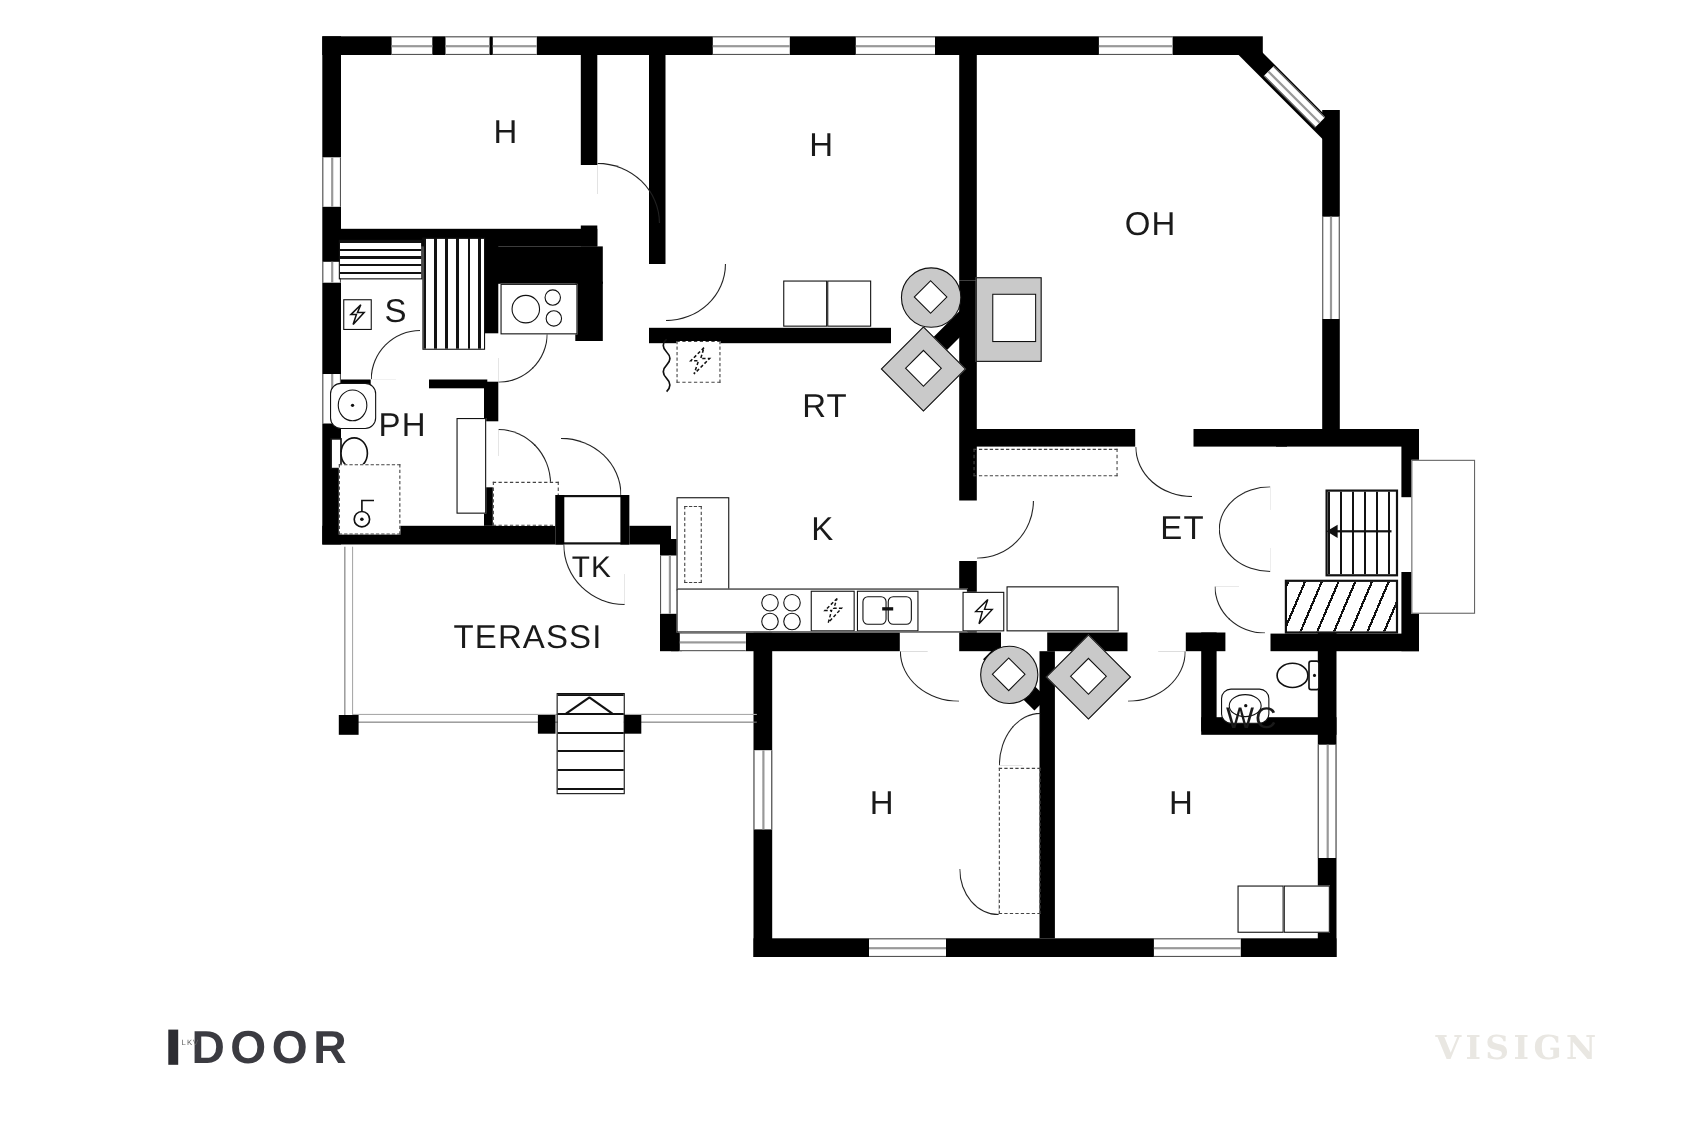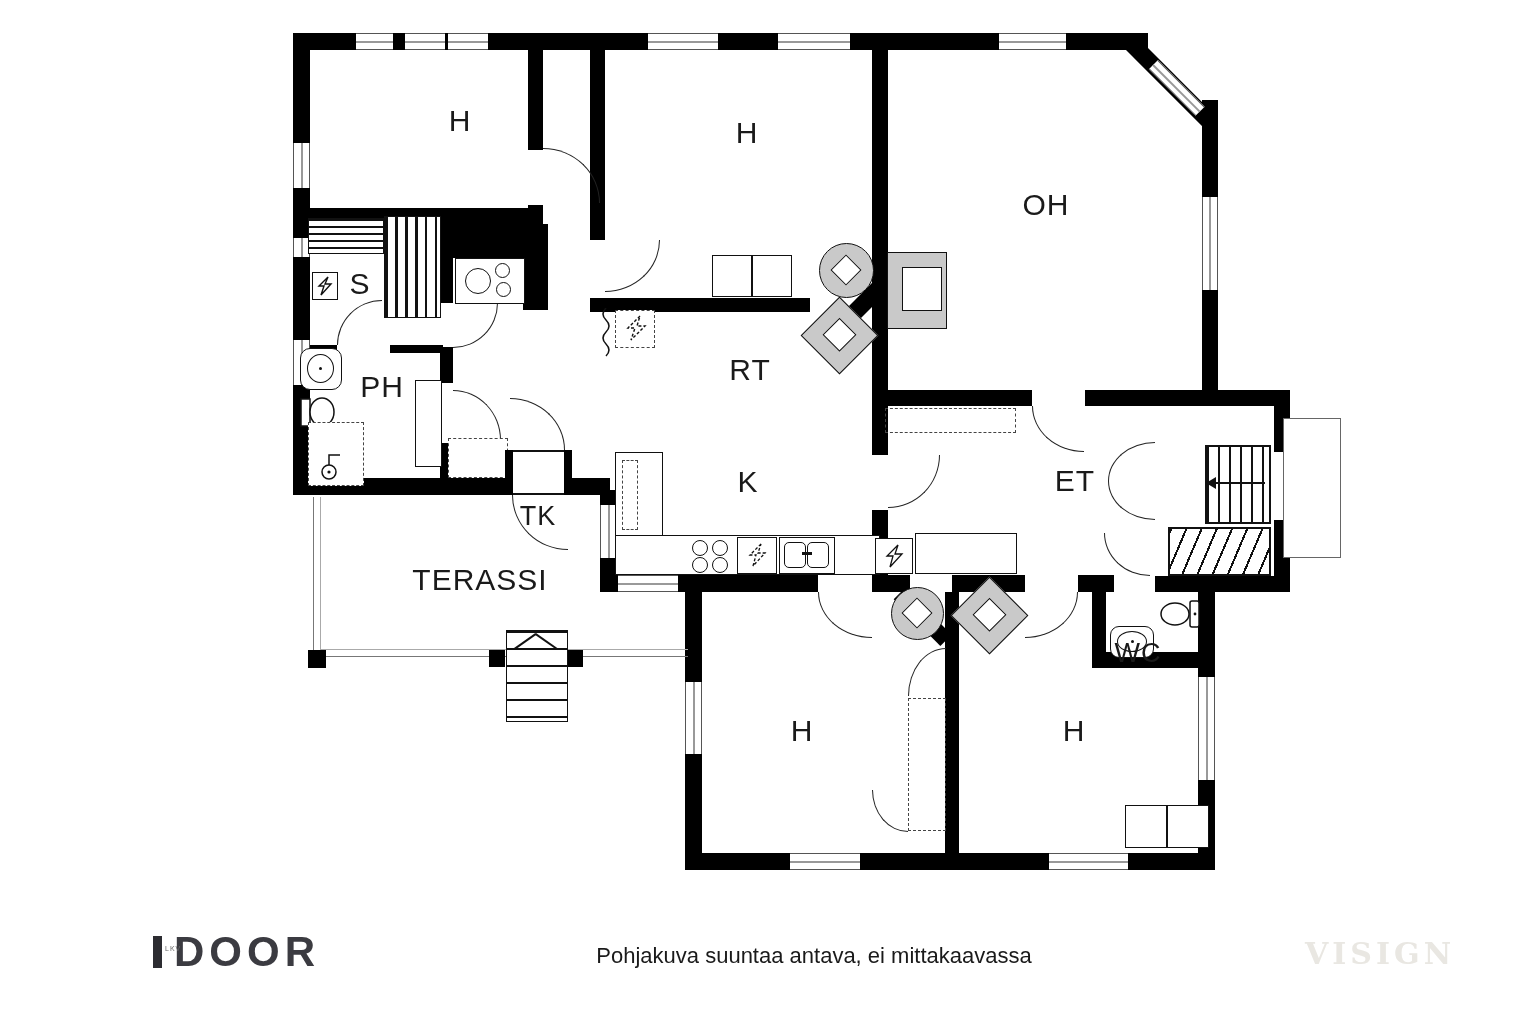--- a/index.html
+++ b/index.html
@@ -237,29 +237,28 @@
   <div class="w" style="left:489px;top:650px;width:16px;height:17px"></div>
   <div class="w" style="left:567px;top:650px;width:16px;height:17px"></div>
   <div class="steps" style="left:506px;top:630px;width:62px;height:92px"></div>
   <div class="line rot" style="left:514px;top:648px;width:26px;height:2px;transform:rotate(-35deg)"></div>
   <div class="line rot" style="left:536px;top:633px;width:26px;height:2px;transform:rotate(35deg)"></div>
 
   <div class="lbl" style="left:460px;top:121px">H</div>
   <div class="lbl" style="left:747px;top:133px">H</div>
   <div class="lbl" style="left:1046px;top:205px">OH</div>
   <div class="lbl" style="left:360px;top:284px">S</div>
-  <div class="lbl" style="left:382px;top:387px">PH</div>
+  <div class="lbl" style="left:366px;top:387px">PH</div>
   <div class="lbl" style="left:750px;top:370px">RT</div>
   <div class="lbl sm" style="left:538px;top:472px">TK</div>
   <div class="lbl" style="left:748px;top:482px">K</div>
   <div class="lbl" style="left:1075px;top:481px">ET</div>
   <div class="lbl sm" style="left:1138px;top:609px">WC</div>
   <div class="lbl" style="left:802px;top:731px">H</div>
   <div class="lbl" style="left:1074px;top:731px">H</div>
   <div class="lbl" style="left:480px;top:580px">TERASSI</div>
 
   <div id="footer-brand">DOOR</div>
   <div id="brand-bar"></div>
   <div id="footer-brand-sub">LKV</div>
-  <div id="disclaimer">Pohjakuva suuntaa antava, ei mittakaavassa</div>
   <div id="watermark">VISIGN</div>
 
 </div>
 
 </body></html>

